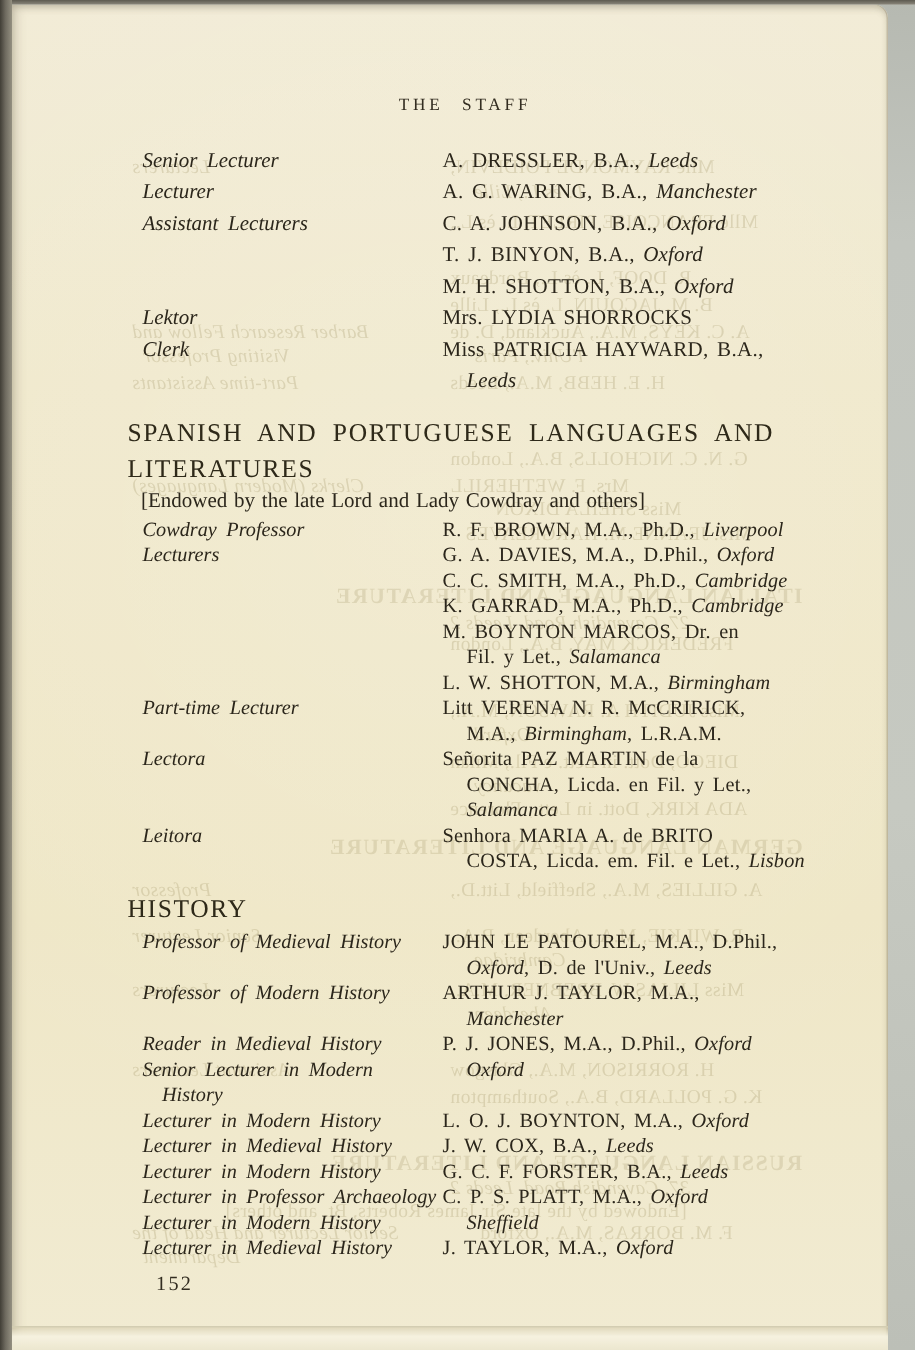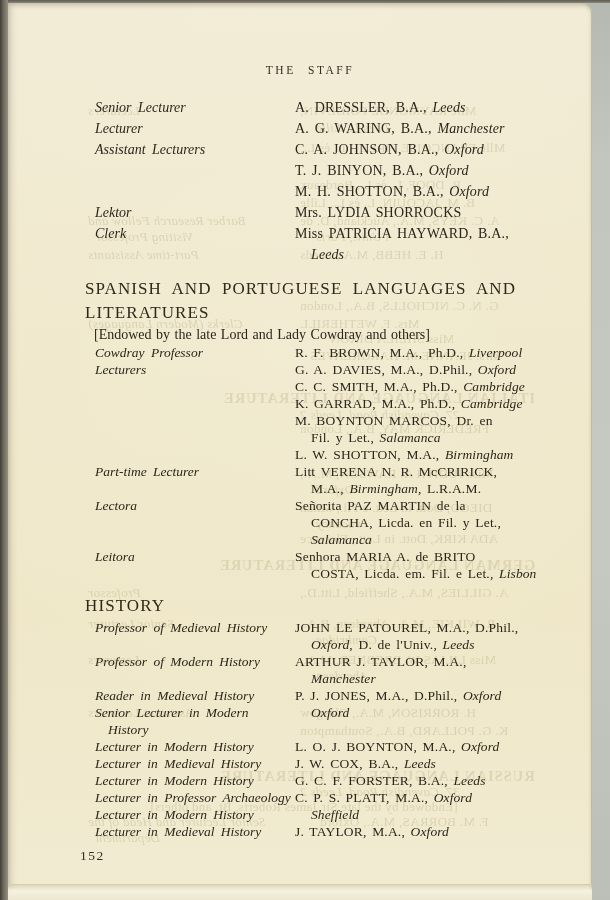--- a/index.html
+++ b/index.html
@@ -47,21 +47,21 @@
   .line{white-space:nowrap;}
   .cont{padding-left:16px;}
   .cont-t{padding-left:13px;}
   .it{font-style:italic;letter-spacing:.1px;}
   
   .s1 .line{line-height:21px;font-size:14px;}
   .s2,.s3{margin-top:13px;}
   .s2 .heading,.s3 .heading{margin-bottom:3px;}
   .s2 .line,.s3 .line{line-height:17px;font-size:13.5px;}
   .s2 .rtitle,.s3 .rtitle{font-size:13.5px;}
-  .page-number{position:absolute;left:80px;top:848px;font-size:13.5px;letter-spacing:1.5px;color:#332d21;}
+  .page-number{position:absolute;left:104px;top:848px;font-size:13.5px;letter-spacing:1.5px;color:#332d21;}
 </style>
 </head>
 <body>
 
 <div class="scan">
   <div class="edge-top"></div>
   <div class="edge-left"></div>
   <div class="paper"></div>
   <div class="ghost-layer">
       <span class="ghost i" style="top: 103px; left: 88px;">Lecturers</span>

